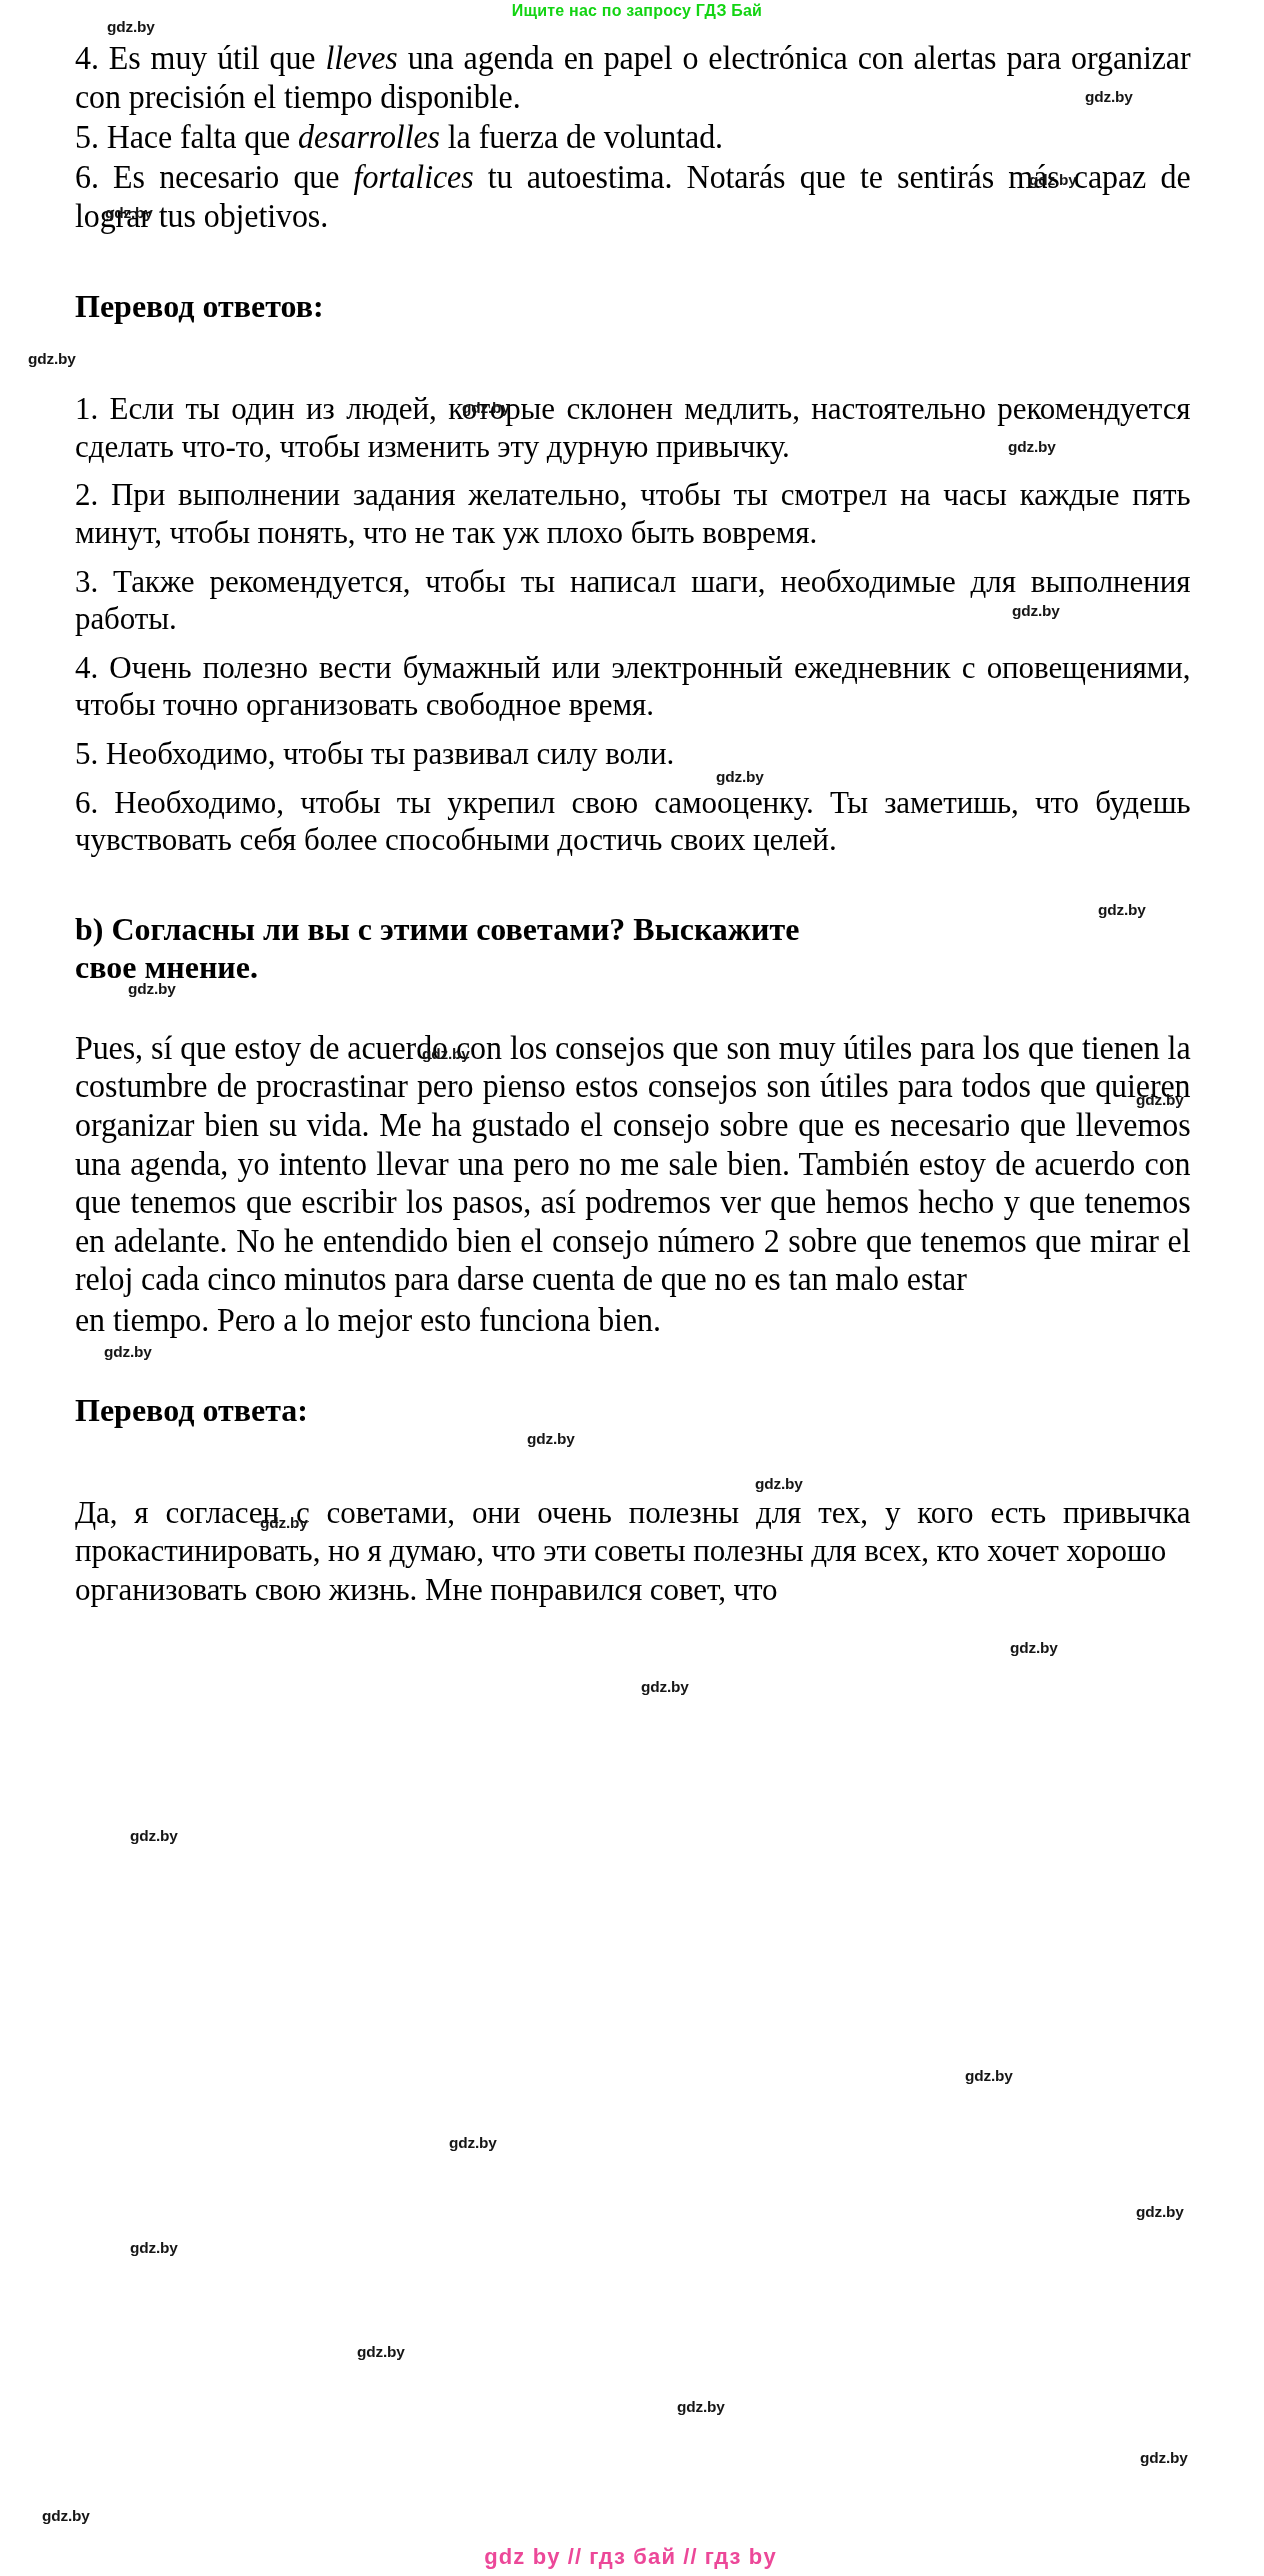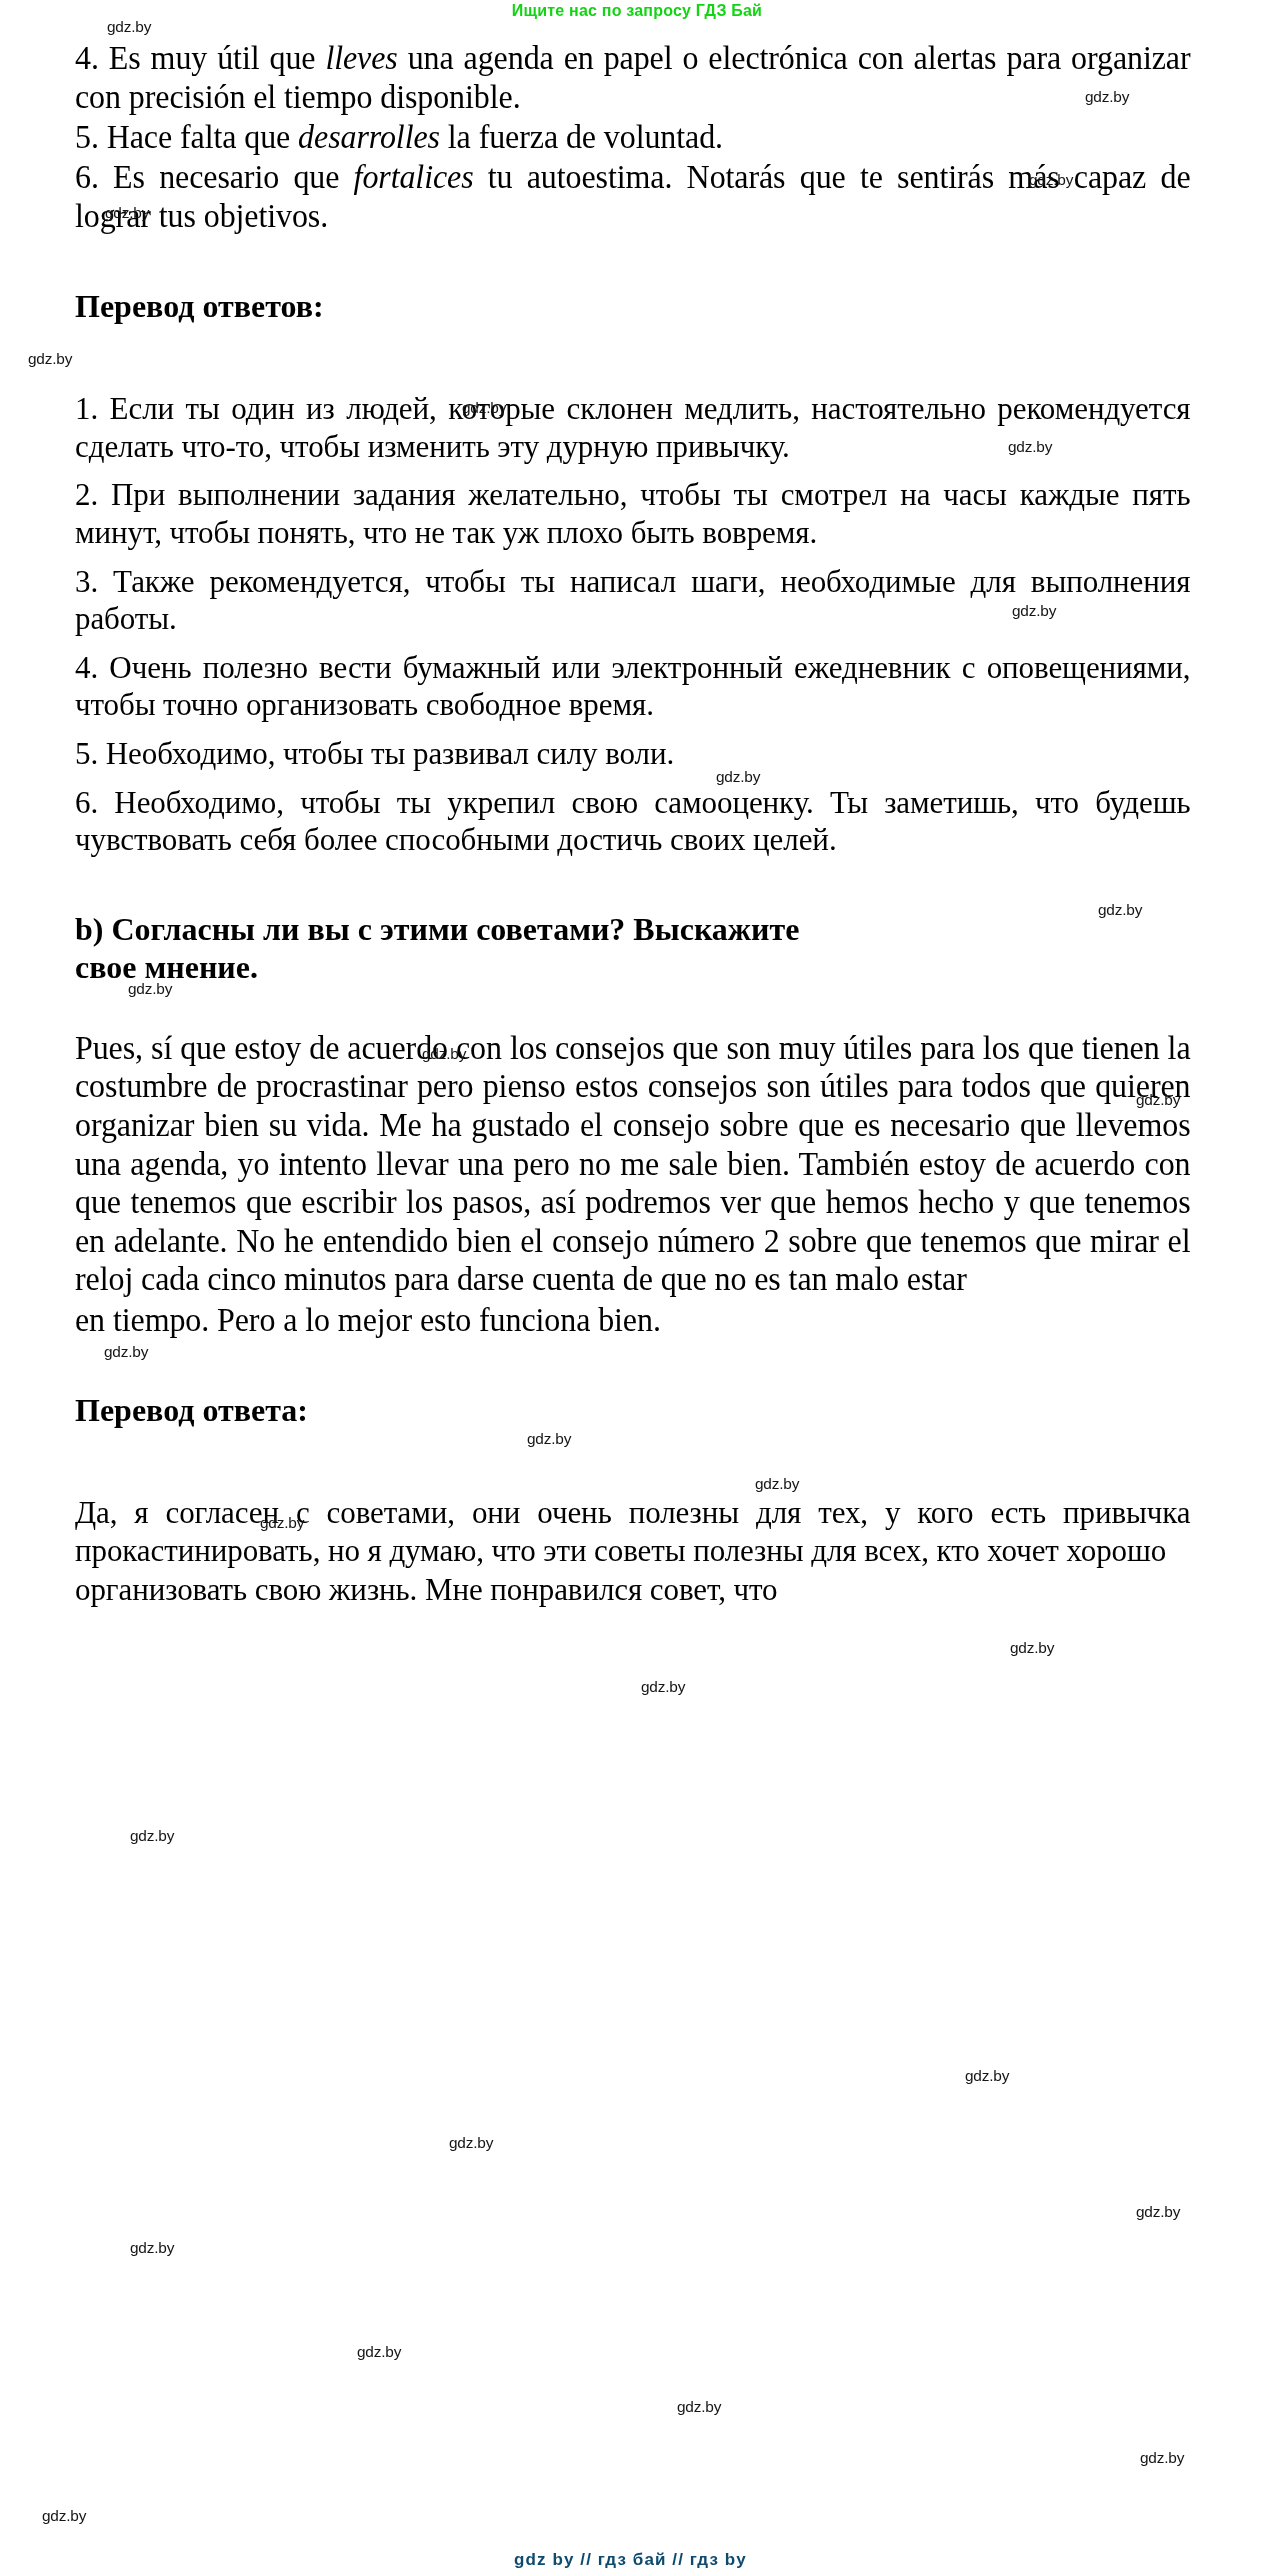--- a/index.html
+++ b/index.html
@@ -40,23 +40,23 @@
   }
 
   
   .site-footer {
     position: absolute;
     bottom: 6.5px;
     left: 0;
     width: 1261px;
     text-align: center;
     font-family: "Liberation Sans", "DejaVu Sans", sans-serif;
-    font-size: 17px;
-    font-weight: 700;
-    color: #0c4a6e;
+    font-size: 22px;
+    font-weight: 700;
+    color: #ec4899;
     letter-spacing: 1.1px;
     white-space: nowrap;
   }
 
   
   .content {
     position: absolute;
     left: 57px;
     top: 39px;
     width: 1150px;
@@ -105,21 +105,21 @@
     margin: 0;
     font-stretch: condensed;
   }
   .bold-q .tail { text-align: left; display: block; }
 
   
   .wm {
     position: absolute;
     font-family: "Liberation Sans", "DejaVu Sans", sans-serif;
     font-size: 15.4px;
-    font-weight: 400;
+    font-weight: 700;
     color: #161616;
     white-space: nowrap;
     pointer-events: none;
     letter-spacing: -0.2px;
   }
 </style>
 </head>
 <body>
 
 <div class="page">

